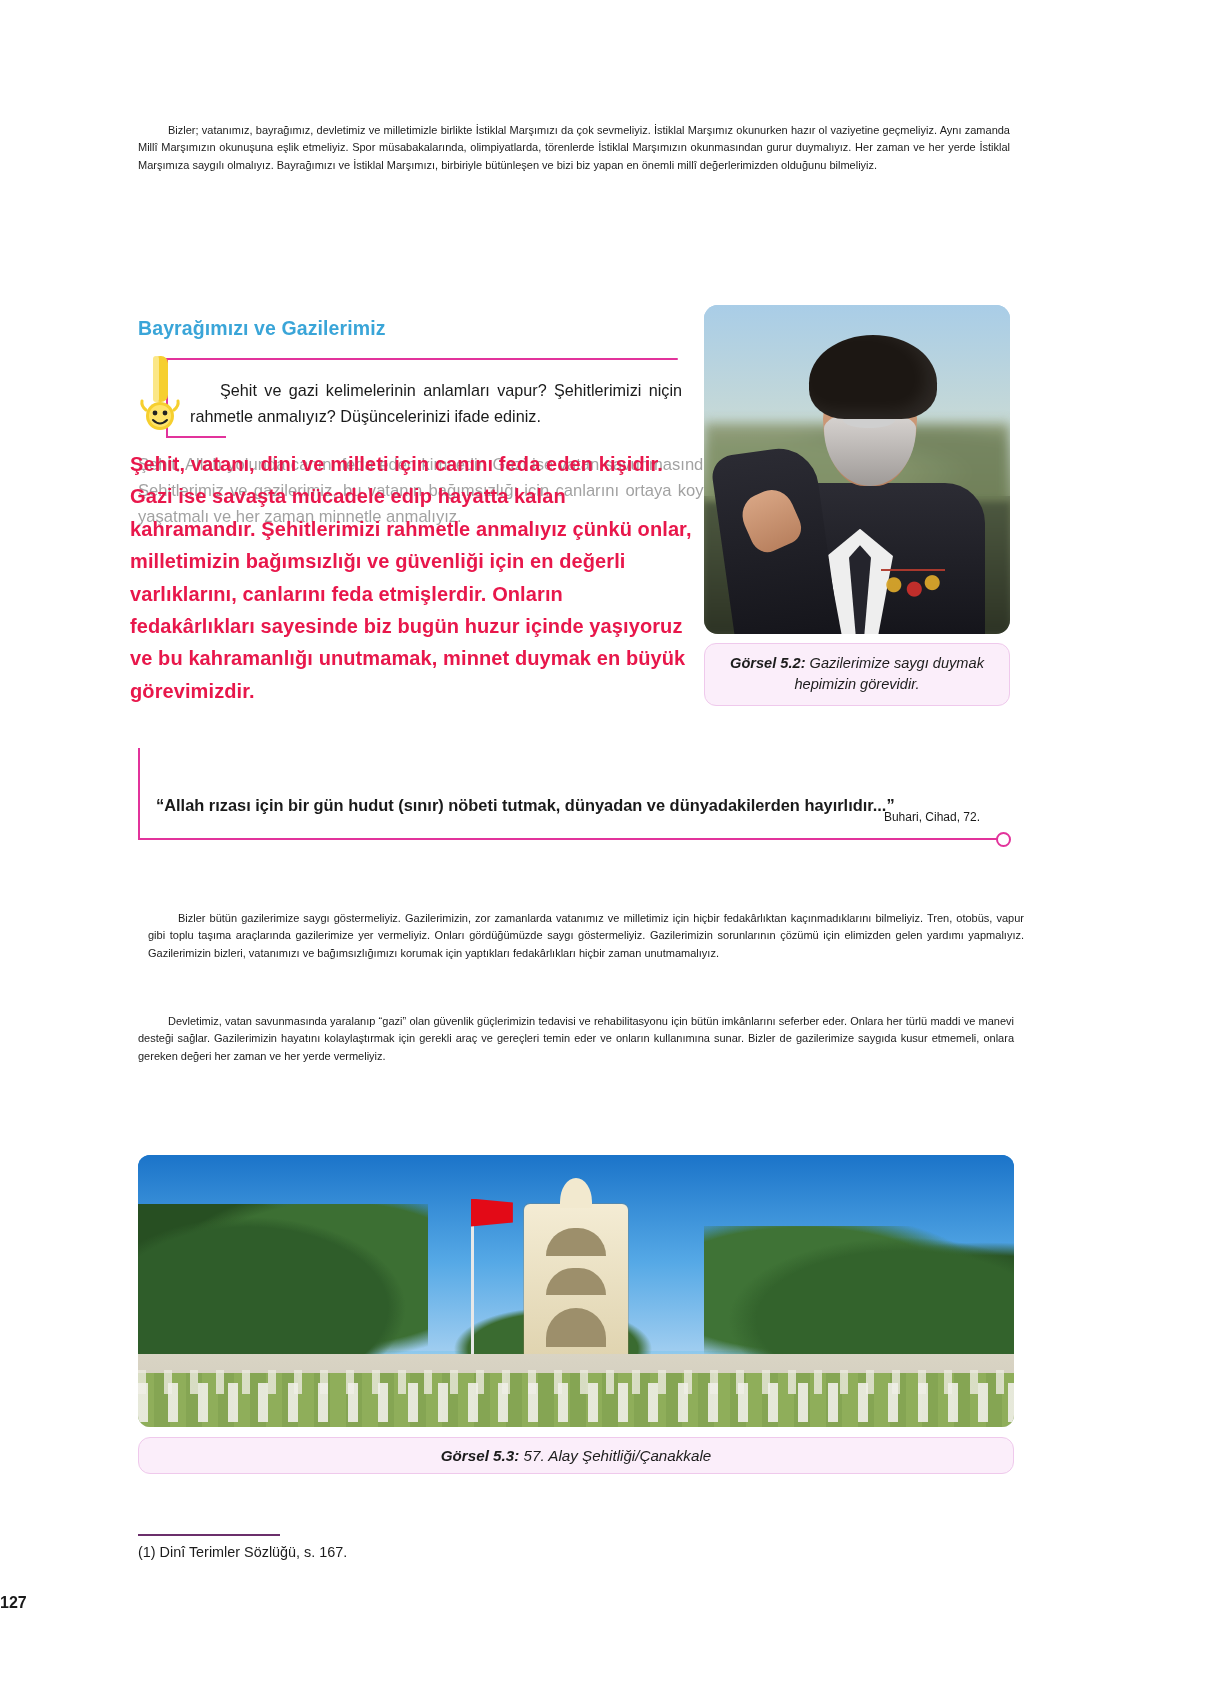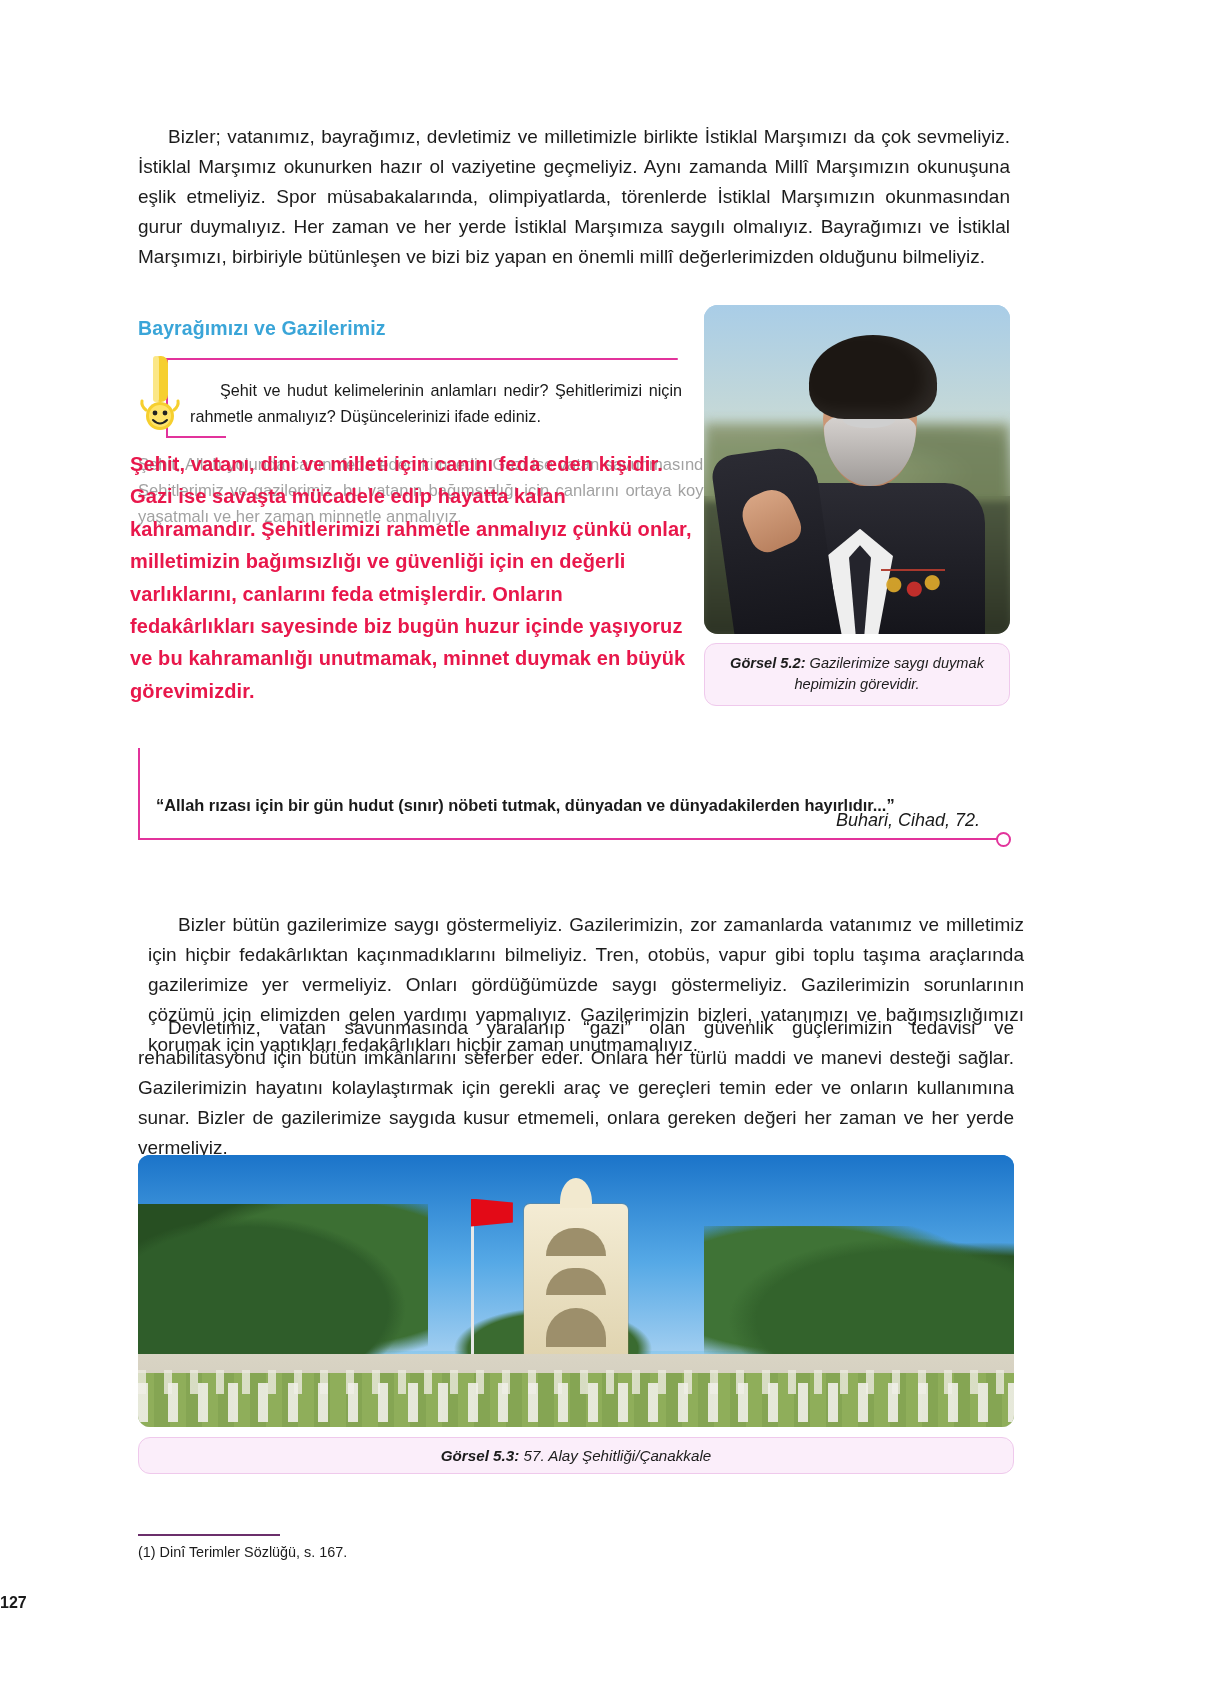--- a/index.html
+++ b/index.html
@@ -18,21 +18,21 @@
   .page {
     position: absolute;
     left: 0; top: 0;
     width: 1211px;
     height: 1683px;
   }
   
   .para {
     position: absolute;
     text-align: justify;
-    font-size: 19px;
+    font-size: 11px;
     line-height: 1.58;
     color: #1c1c1c;
   }
   .para .indent { display:inline-block; width: 30px; }
 
   #intro-para {
     left: 138px;
     top: 122px;
     width: 872px;
   }
@@ -254,22 +254,21 @@
     font-size: 16.4px;
     font-weight: bold;
     line-height: 1.62;
     text-align: justify;
     margin-top: 40px;
   }
   #hadith-source {
     position: absolute;
     right: 34px;
     top: 58px;
-    font-size: 18px;
-    font-style: italic;
+    font-size: 12px;
   }
   #hadith-rule-left {
     position: absolute;
     left: 0; top: -4px;
     width: 2px; height: 92px;
     background: #e2339b;
   }
   #hadith-rule-bot {
     position: absolute;
     left: 0; top: 86px;
@@ -438,21 +437,21 @@
       <rect x="15" y="4" width="6" height="46" rx="3" fill="#fbe787"></rect>
       <ellipse cx="22" cy="64" rx="14" ry="14" fill="#f6cf2e"></ellipse>
       <ellipse cx="22" cy="64" rx="11" ry="11" fill="#ffe46a"></ellipse>
       <circle cx="17" cy="61" r="2.4" fill="#222"></circle>
       <circle cx="27" cy="61" r="2.4" fill="#222"></circle>
       <path d="M15 68 q7 7 14 0" stroke="#222" stroke-width="2" fill="none" stroke-linecap="round"></path>
       <path d="M8 58 q-5 -4 -4 -9" stroke="#f6cf2e" stroke-width="3" fill="none" stroke-linecap="round"></path>
       <path d="M36 58 q5 -4 4 -9" stroke="#f6cf2e" stroke-width="3" fill="none" stroke-linecap="round"></path>
     </svg>
 
-    <div id="question-text"><span class="indent"></span><span>Şehit ve hudut kelimelerinin anlamları nedir? Şehitlerimizi niçin rahmetle anmalıyız? Düşüncelerinizi ifade ediniz.</span></div>
+    <div id="question-text"><span class="indent"></span><span>Şehit ve gazi kelimelerinin anlamları vapur? Şehitlerimizi niçin rahmetle anmalıyız? Düşüncelerinizi ifade ediniz.</span></div>
   </div>
 
   <div class="para" id="covered-para">Şehit, Allah yolunda canını feda eden kimsedir. Gazi ise vatan savunmasında savaşan ve hayatta kalan kahramandır. Şehitlerimiz ve gazilerimiz, bu vatanın bağımsızlığı için canlarını ortaya koymuşlardır. Onların aziz hatıralarını daima yaşatmalı ve her zaman minnetle anmalıyız.</div>
 
   <div id="answer-overlay">Şehit, vatanı, dini ve milleti için canını feda eden kişidir. Gazi ise savaşta mücadele edip hayatta kalan kahramandır. Şehitlerimizi rahmetle anmalıyız çünkü onlar, milletimizin bağımsızlığı ve güvenliği için en değerli varlıklarını, canlarını feda etmişlerdir. Onların fedakârlıkları sayesinde biz bugün huzur içinde yaşıyoruz ve bu kahramanlığı unutmamak, minnet duymak en büyük görevimizdir.</div>
 
   <div id="figure-52">
     <div id="photo-52">
       <div class="sky"></div>
       <div class="blur-trees"></div>

